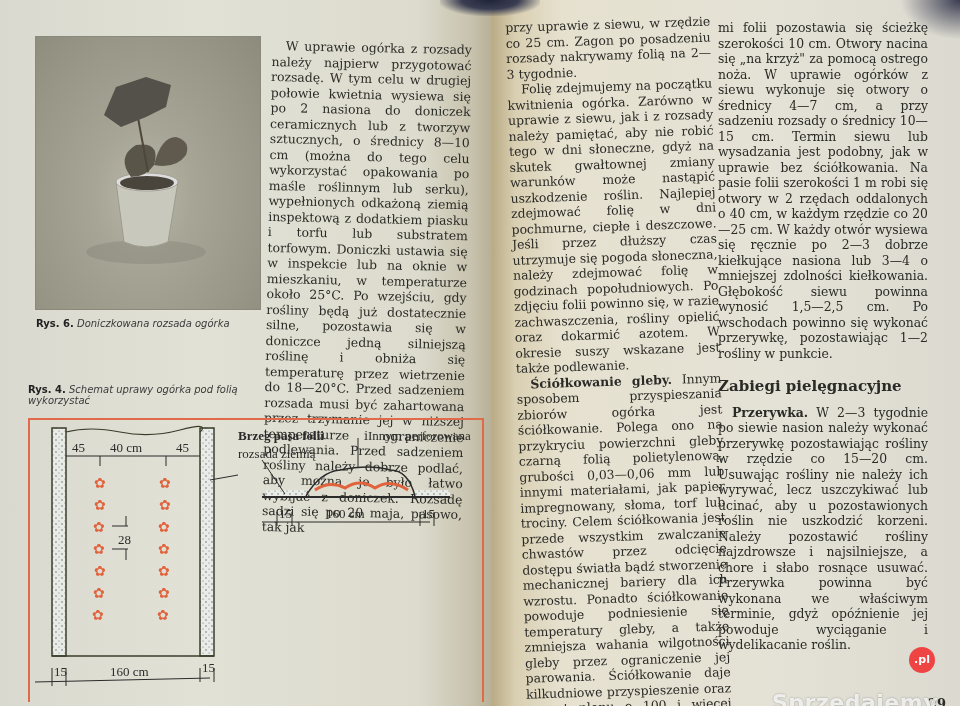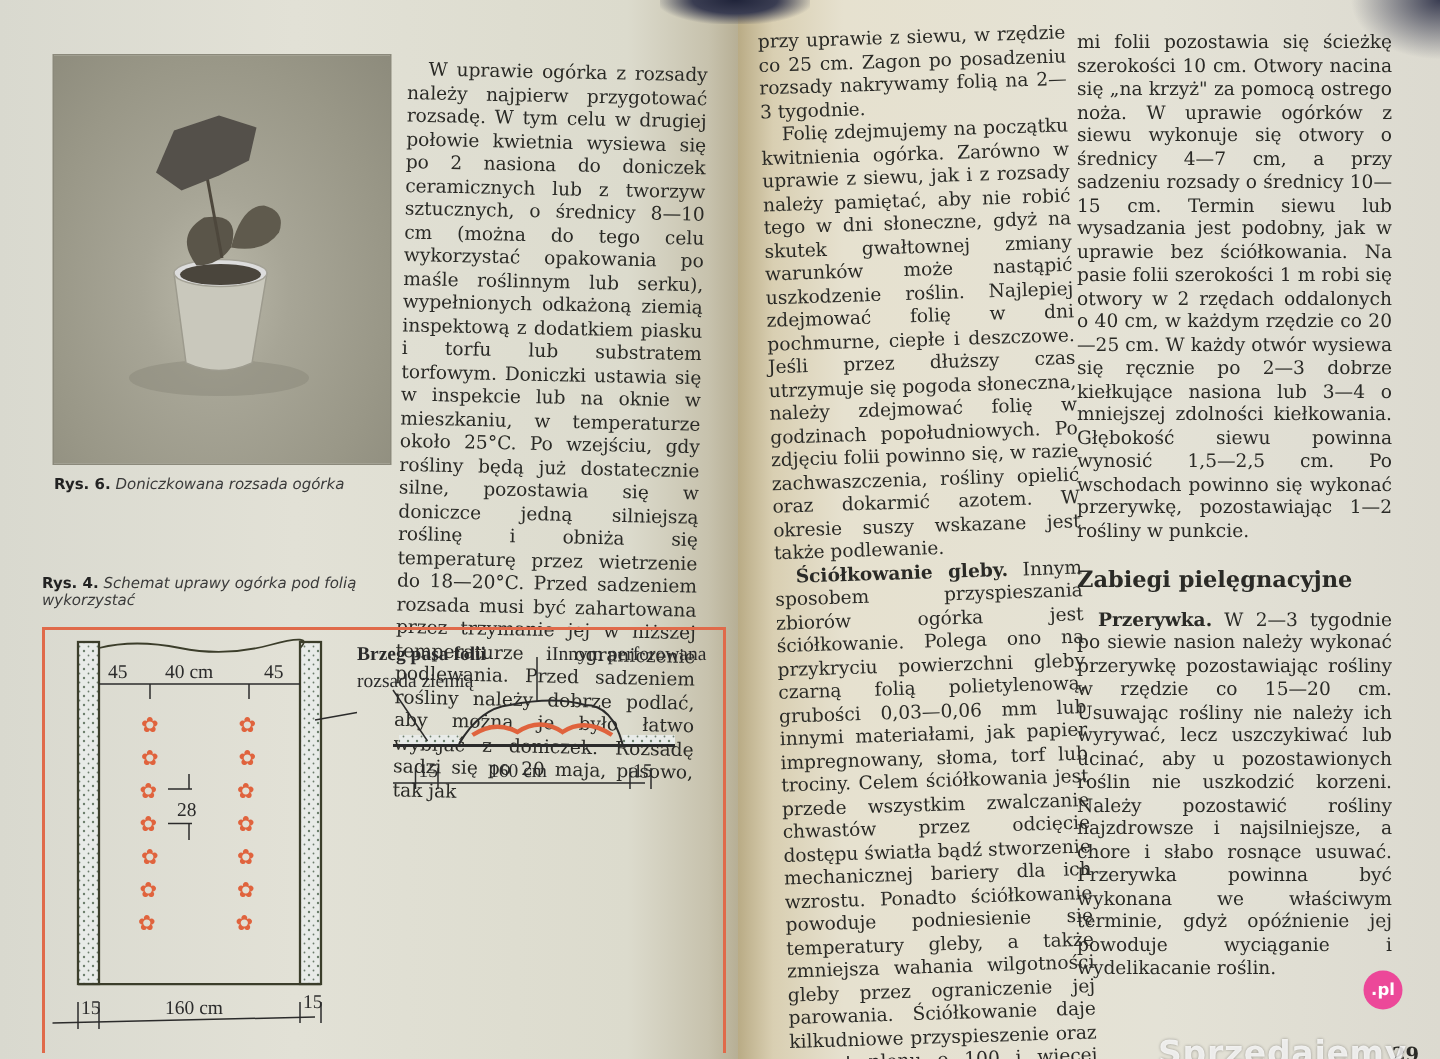--- a/index.html
+++ b/index.html
@@ -63,21 +63,21 @@
     position: absolute; font-family: "Liberation Serif", serif; font-size: 13px; color: #2b2b2b; white-space: nowrap;
   }
   .watermark {
     position: absolute; left: 772px; top: 690px;
     font-family: "DejaVu Sans", sans-serif; font-size: 22px; font-weight: bold;
     color: rgba(255,255,255,0.82); letter-spacing: 0.5px;
     text-shadow: 0 0 2px rgba(0,0,0,0.35);
   }
   .wm-badge {
     position: absolute; left: 909px; top: 647px; width: 26px; height: 26px; border-radius: 50%;
-    background: #ec4899; color: #fff; font-family: "DejaVu Sans", sans-serif;
+    background: #ef4444; color: #fff; font-family: "DejaVu Sans", sans-serif;
     font-size: 11px; font-weight: bold; text-align: center; line-height: 26px;
   }
   .page-num {
     position: absolute; left: 928px; top: 696px; font-family: "DejaVu Serif", serif;
     font-size: 13px; font-weight: bold; color: #2a2a26;
   }
 </style>
 </head>
 <body>
 

